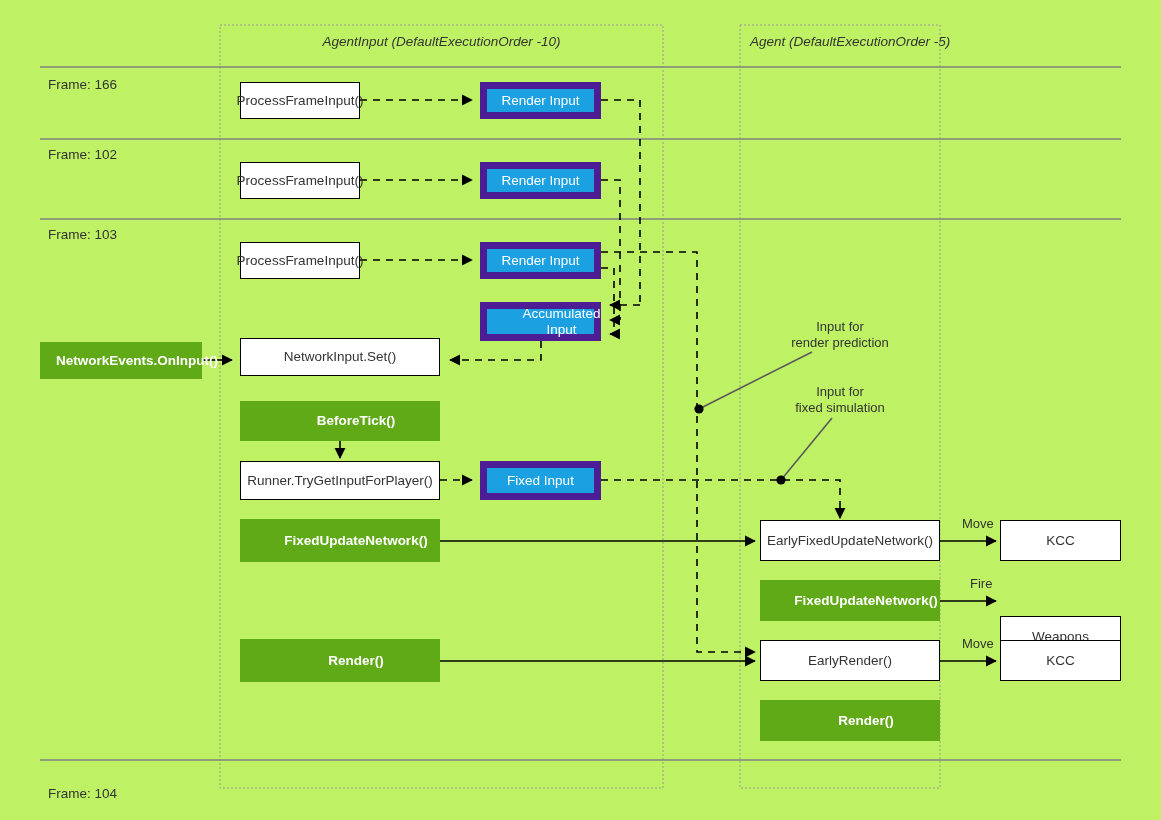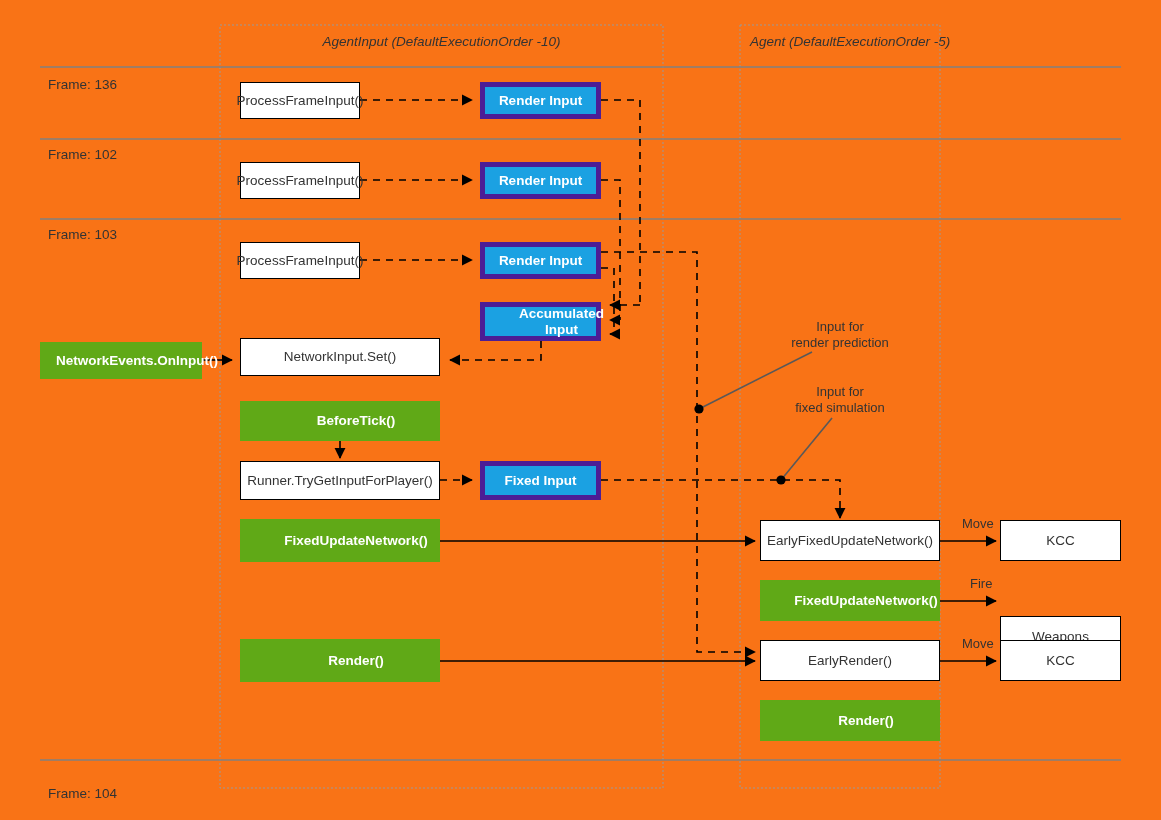--- a/index.html
+++ b/index.html
@@ -1,21 +1,21 @@
 <!DOCTYPE html>
 <html><head>
 <meta charset="utf-8">
 <style>
   html,body{margin:0;padding:0;background:#fff;}
   body{width:1161px;height:820px;font-family:"Liberation Sans",sans-serif;}
-  #stage{position:relative;width:1161px;height:820px;overflow:hidden;background:#f97316;}
+  #stage{position:relative;width:1161px;height:820px;overflow:hidden;background:#bef264;}
   #svg{position:absolute;left:0;top:0;width:1161px;height:820px;}
   .node{position:absolute;box-sizing:border-box;display:flex;align-items:center;justify-content:center;text-align:center;font-size:13.5px;line-height:1.15;}
   .n-white{background:#ffffff;border:1px solid #000000;color:#333333;}
-  .n-blue{background:#1ba1e2;border:5px solid #4c1d95;color:#ffffff;font-weight:bold;}
+  .n-blue{background:#1ba1e2;border:7px solid #4c1d95;color:#ffffff;font-weight:normal;}
   .n-green{background:#60a917;border:1px solid #60a917;color:#ffffff;font-weight:bold;padding-left:32px;}
   .lane-title{position:absolute;font-size:13.5px;font-style:italic;color:#333333;white-space:nowrap;}
   .frame-label{position:absolute;font-size:13.5px;color:#333333;white-space:nowrap;}
   .edge-label{position:absolute;font-size:13px;color:#333333;white-space:nowrap;}
   .note{position:absolute;font-size:13px;color:#333333;text-align:center;line-height:1.25;white-space:nowrap;}
 </style>
 </head>
 <body>
 
 <div id="stage">
@@ -79,21 +79,21 @@
       <line x1="699" y1="409" x2="812" y2="352"></line>
       <line x1="781" y1="480" x2="832" y2="418"></line>
     </g>
     <circle cx="699" cy="409" r="4.6" fill="#000000"></circle>
     <circle cx="781" cy="480" r="4.6" fill="#000000"></circle>
   </svg>
 
   <div class="lane-title" style="left:220px;top:34px;width:443px;text-align:center;">AgentInput (DefaultExecutionOrder -10)</div>
   <div class="lane-title" style="left:750px;top:34px;">Agent (DefaultExecutionOrder -5)</div>
 
-  <div class="frame-label" style="left:48px;top:77px;">Frame: 136</div>
+  <div class="frame-label" style="left:48px;top:77px;">Frame: 166</div>
   <div class="frame-label" style="left:48px;top:147px;">Frame: 102</div>
   <div class="frame-label" style="left:48px;top:227px;">Frame: 103</div>
   <div class="frame-label" style="left:48px;top:768px;margin-top:18px;">Frame: 104</div>
 
   <div class="node n-white" style="left:240px;top:82px;width:120px;height:37px;">ProcessFrameInput()</div>
   <div class="node n-blue" style="left:480px;top:82px;width:121px;height:37px;">Render Input</div>
 
   <div class="node n-white" style="left:240px;top:162px;width:120px;height:37px;">ProcessFrameInput()</div>
   <div class="node n-blue" style="left:480px;top:162px;width:121px;height:37px;">Render Input</div>
 

